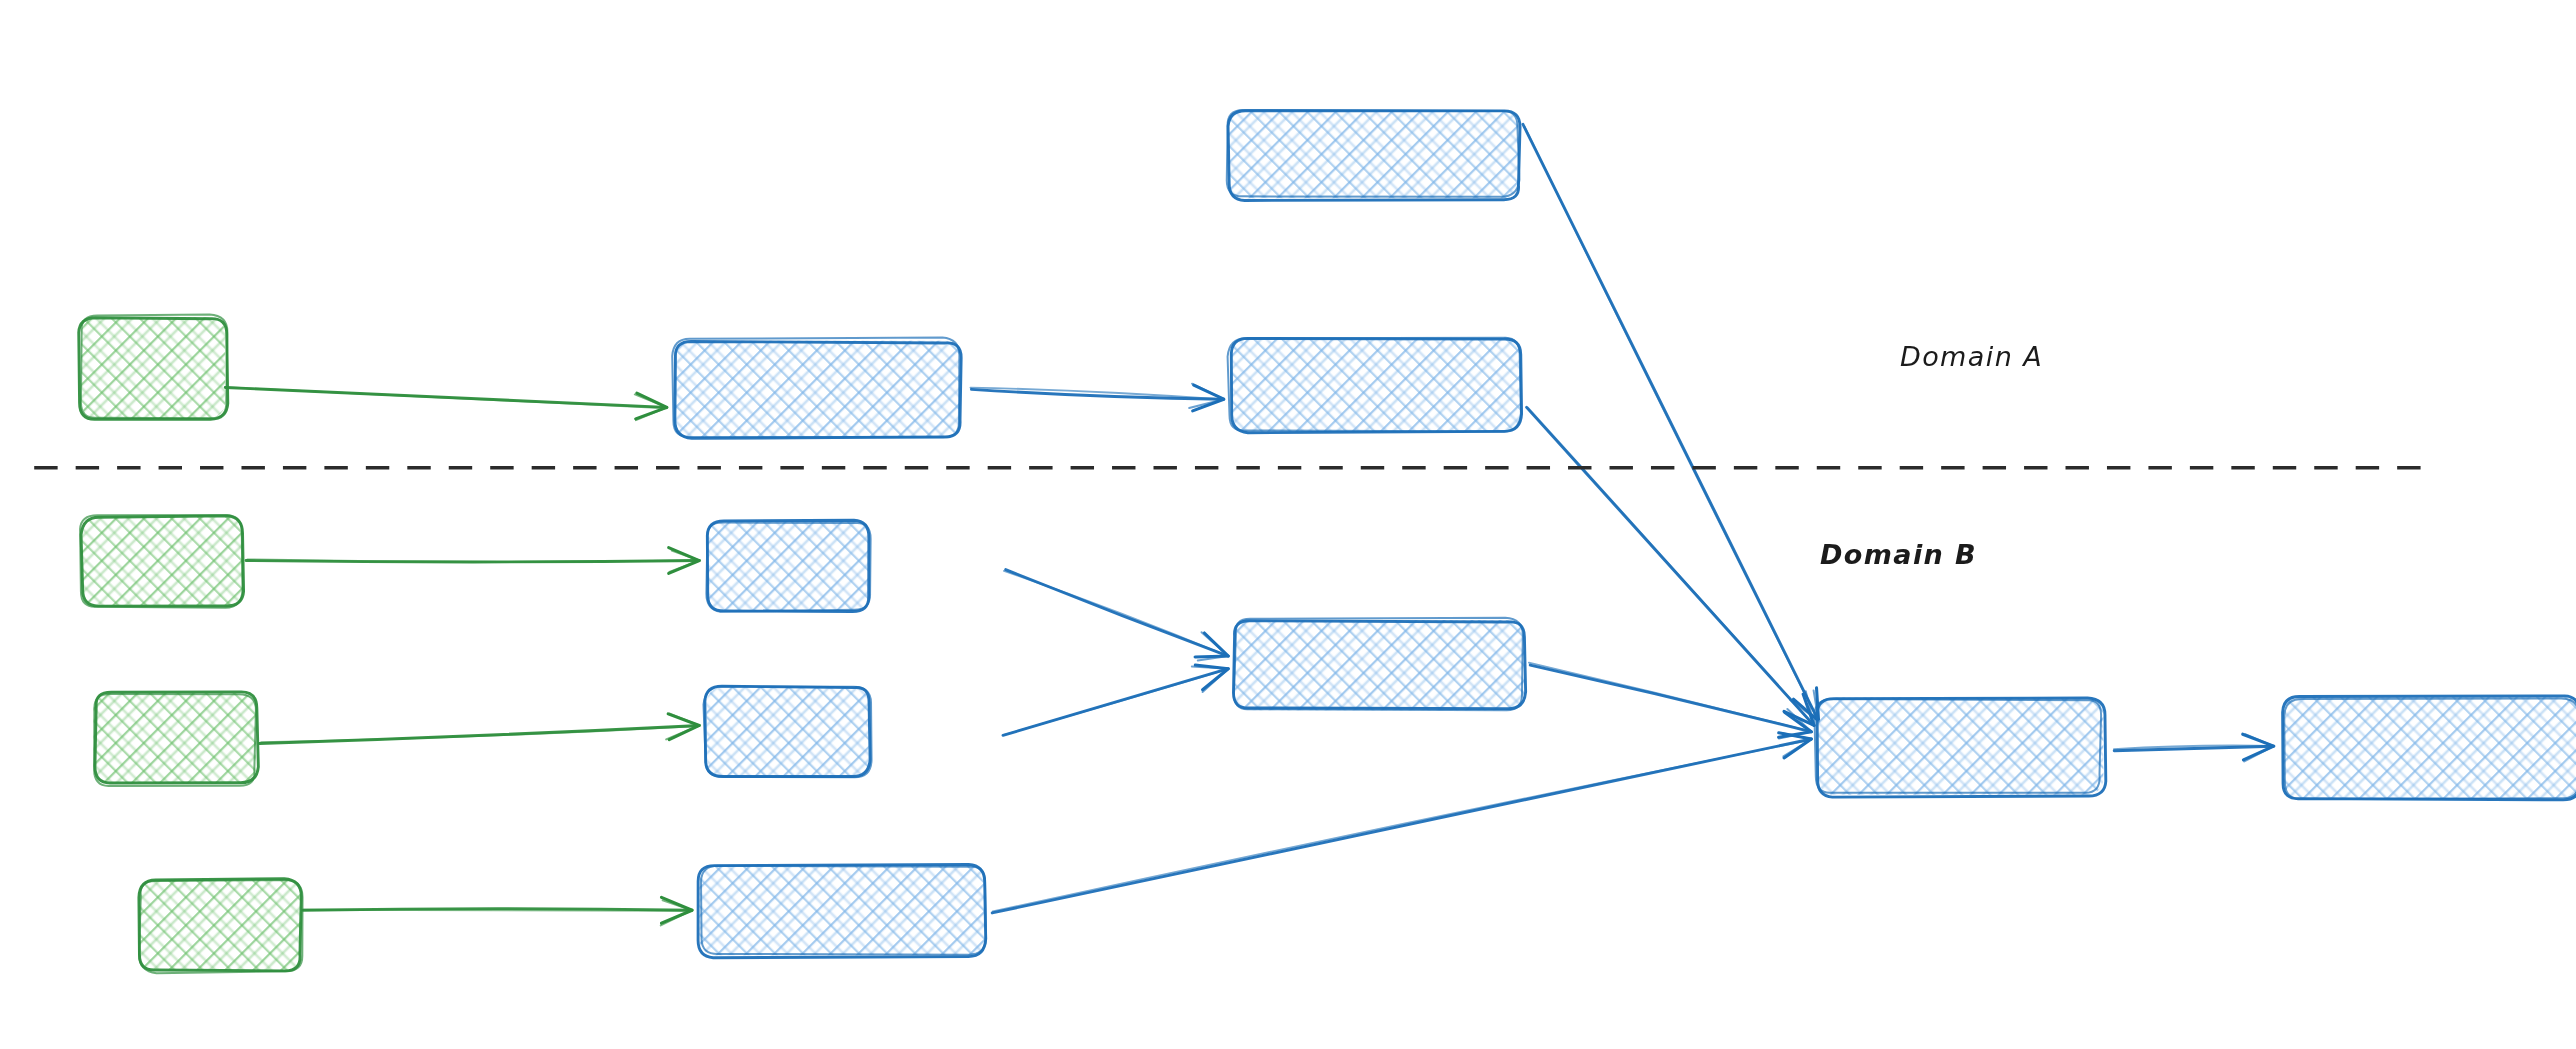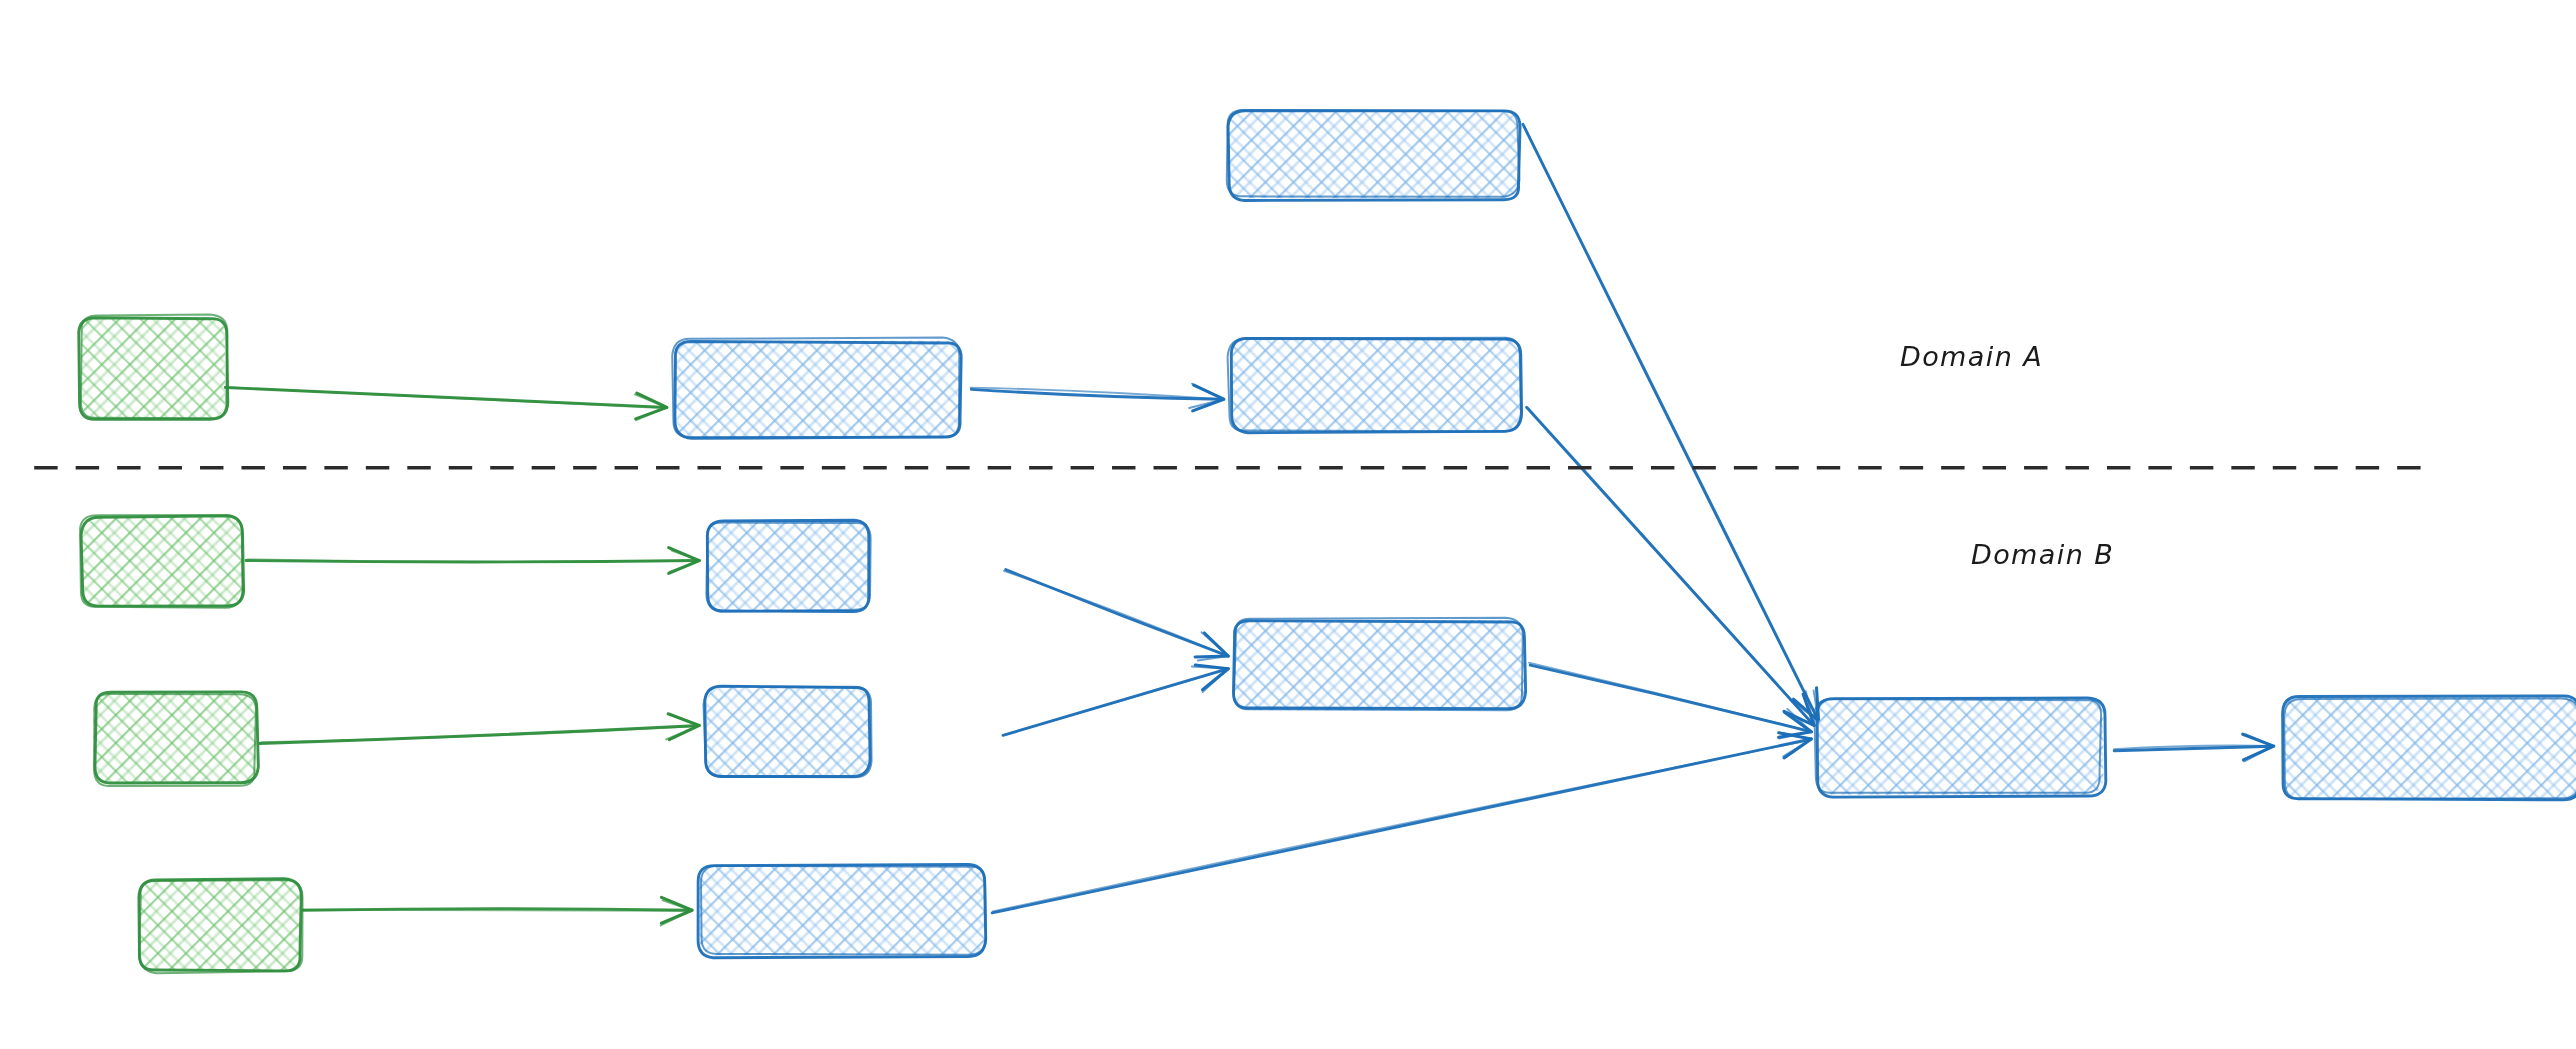--- a/index.html
+++ b/index.html
@@ -217,16 +217,16 @@
           <path d="M 2535.3702737354533 775.5420199895008 L 2824.0238319407326 775.1105034981438 Q 2843.8665615088617 775.5420199895008 2843.8665615088617 793.5420199895008 L 2844.8709113621485 865.9686799540971 Q 2843.8665615088617 885.8054294597383 2825.8665615088617 885.8054294597383 L 2533.8567217497416 886.514419582167 Q 2517.3702737354533 885.8054294597383 2517.3702737354533 867.8054294597383 L 2516.724335244542 794.4849494497687 Q 2517.3702737354533 775.5420199895008 2535.3702737354533 775.5420199895008 Z" fill="none" stroke="#1c6fb8" stroke-width="2.2" stroke-linecap="round" stroke-linejoin="round" opacity="0.7"></path>
         </g>
       </g>
     <g id="divider-layer">
         <line x1="20" y1="519" x2="2680" y2="519" stroke="#2b2b2b" stroke-width="4" stroke-dasharray="26 20" stroke-linecap="butt"></line>
       </g>
   </svg>
 
   <div class="domain-label" id="label-a" style="left:1884px; top:341px;">Domain A</div>
 
-  <div class="domain-label" id="label-b" style="left:1955px; top:539px;">Domain B</div>
+  <div class="domain-label" id="label-b" style="left:1804px; top:539px;font-weight:bold;">Domain B</div>
 
 </div>
 
 
 </body></html>

